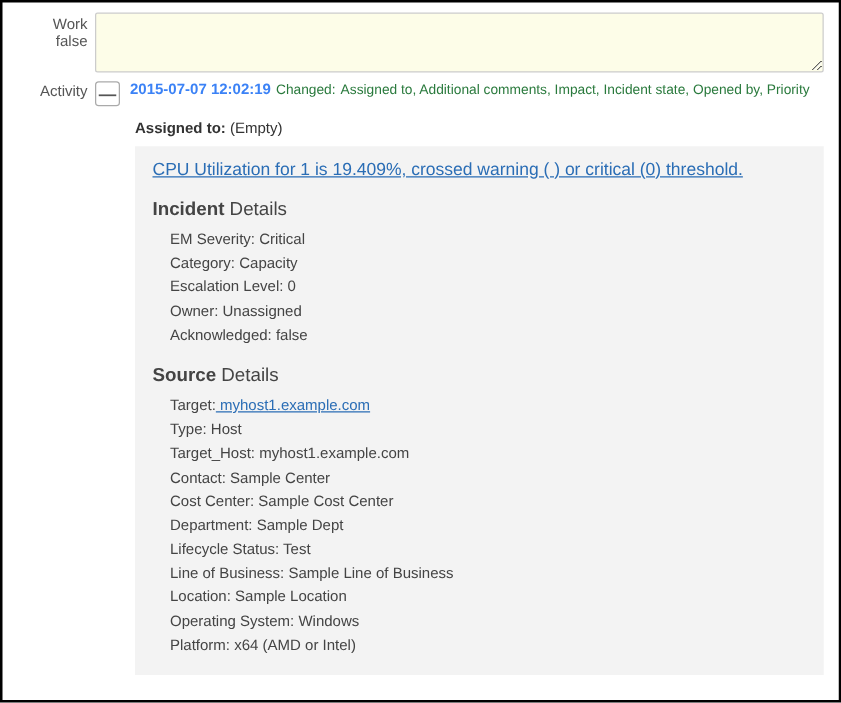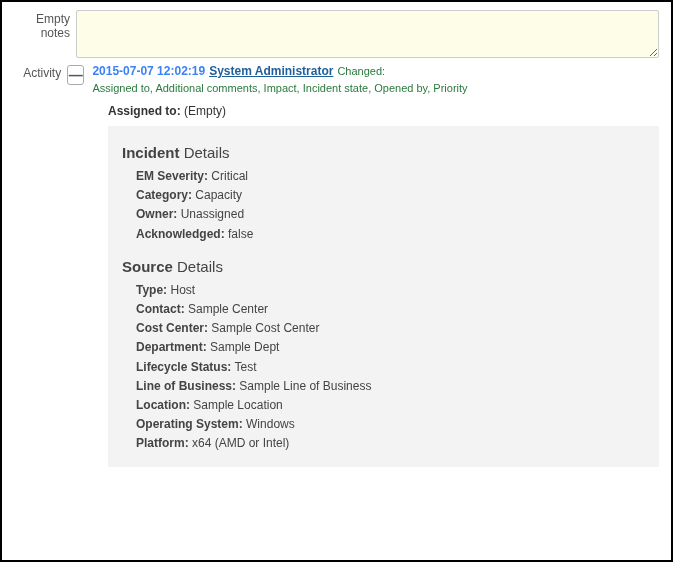--- a/index.html
+++ b/index.html
@@ -67,67 +67,70 @@
     }
     .section-title {
       font-size: 15px;
       color: #444;
       margin: 8px 0 6px 0;
     }
     .section-title .thin { font-weight: normal; }
     .section-title .bold { font-weight: bold; }
     .field-list { padding-left: 14px; }
     .field-row { font-size: 12px; color: #444; line-height: 1.6; }
-    .field-row .fname { font-weight: bold; }
+    .field-row .fname { font-weight: normal; }
     .field-row .fval {}
     .fval-link { color: #2a6db5; text-decoration: underline; }
     .spacer { height: 6px; }
   </style>
 </head>
 <body>
 
 <div class="row">
-  <div class="label-col">Empty notes</div>
+  <div class="label-col">Work false</div>
   <textarea class="worknotes-box" style=""></textarea>
 </div>
 
 <div class="row">
   <div class="label-col">Activity</div>
   <div class="activity-toggle">—</div>
   <div class="activity-header">
     <span class="timestamp">2015-07-07 12:02:19</span>
-    <a href="#" class="admin-link">System Administrator</a>
     <span class="changed-label">Changed:</span>
     <span class="changed-fields">Assigned to, Additional comments, Impact, Incident state, Opened by, Priority</span>
   </div>
 </div>
 
 <div class="assigned-row">
   <span class="fld">Assigned to:</span>
   <span>(Empty)</span>
 </div>
 
 <div class="detail-panel">
+  <a href="#" class="link-headline">CPU Utilization for 1 is 19.409%, crossed warning ( ) or critical (0) threshold.</a>
 
   <div class="section-title">
     <span class="bold">Incident</span><span class="thin"> Details</span>
   </div>
   <div class="field-list" id="incident-fields">
       <div class="field-row"><span class="fname">EM Severity:</span><span class="fval"> Critical</span></div>
       <div class="field-row"><span class="fname">Category:</span><span class="fval"> Capacity</span></div>
+      <div class="field-row"><span class="fname">Escalation Level:</span><span class="fval"> 0</span></div>
       <div class="field-row"><span class="fname">Owner:</span><span class="fval"> Unassigned</span></div>
       <div class="field-row"><span class="fname">Acknowledged:</span><span class="fval"> false</span></div>
     </div>
 
   <div class="spacer"></div>
   <div class="section-title">
     <span class="bold">Source</span><span class="thin"> Details</span>
   </div>
   <div class="field-list" id="source-fields">
+      <div class="field-row"><span class="fname">Target:</span><a href="#" class="fval-link"> myhost1.example.com</a></div>
       <div class="field-row"><span class="fname">Type:</span><span class="fval"> Host</span></div>
+      <div class="field-row"><span class="fname">Target_Host:</span><span class="fval"> myhost1.example.com</span></div>
       <div class="field-row"><span class="fname">Contact:</span><span class="fval"> Sample Center</span></div>
       <div class="field-row"><span class="fname">Cost Center:</span><span class="fval"> Sample Cost Center</span></div>
       <div class="field-row"><span class="fname">Department:</span><span class="fval"> Sample Dept</span></div>
       <div class="field-row"><span class="fname">Lifecycle Status:</span><span class="fval"> Test</span></div>
       <div class="field-row"><span class="fname">Line of Business:</span><span class="fval"> Sample Line of Business</span></div>
       <div class="field-row"><span class="fname">Location:</span><span class="fval"> Sample Location</span></div>
       <div class="field-row"><span class="fname">Operating System:</span><span class="fval"> Windows</span></div>
       <div class="field-row"><span class="fname">Platform:</span><span class="fval"> x64 (AMD or Intel)</span></div>
     </div>
 

